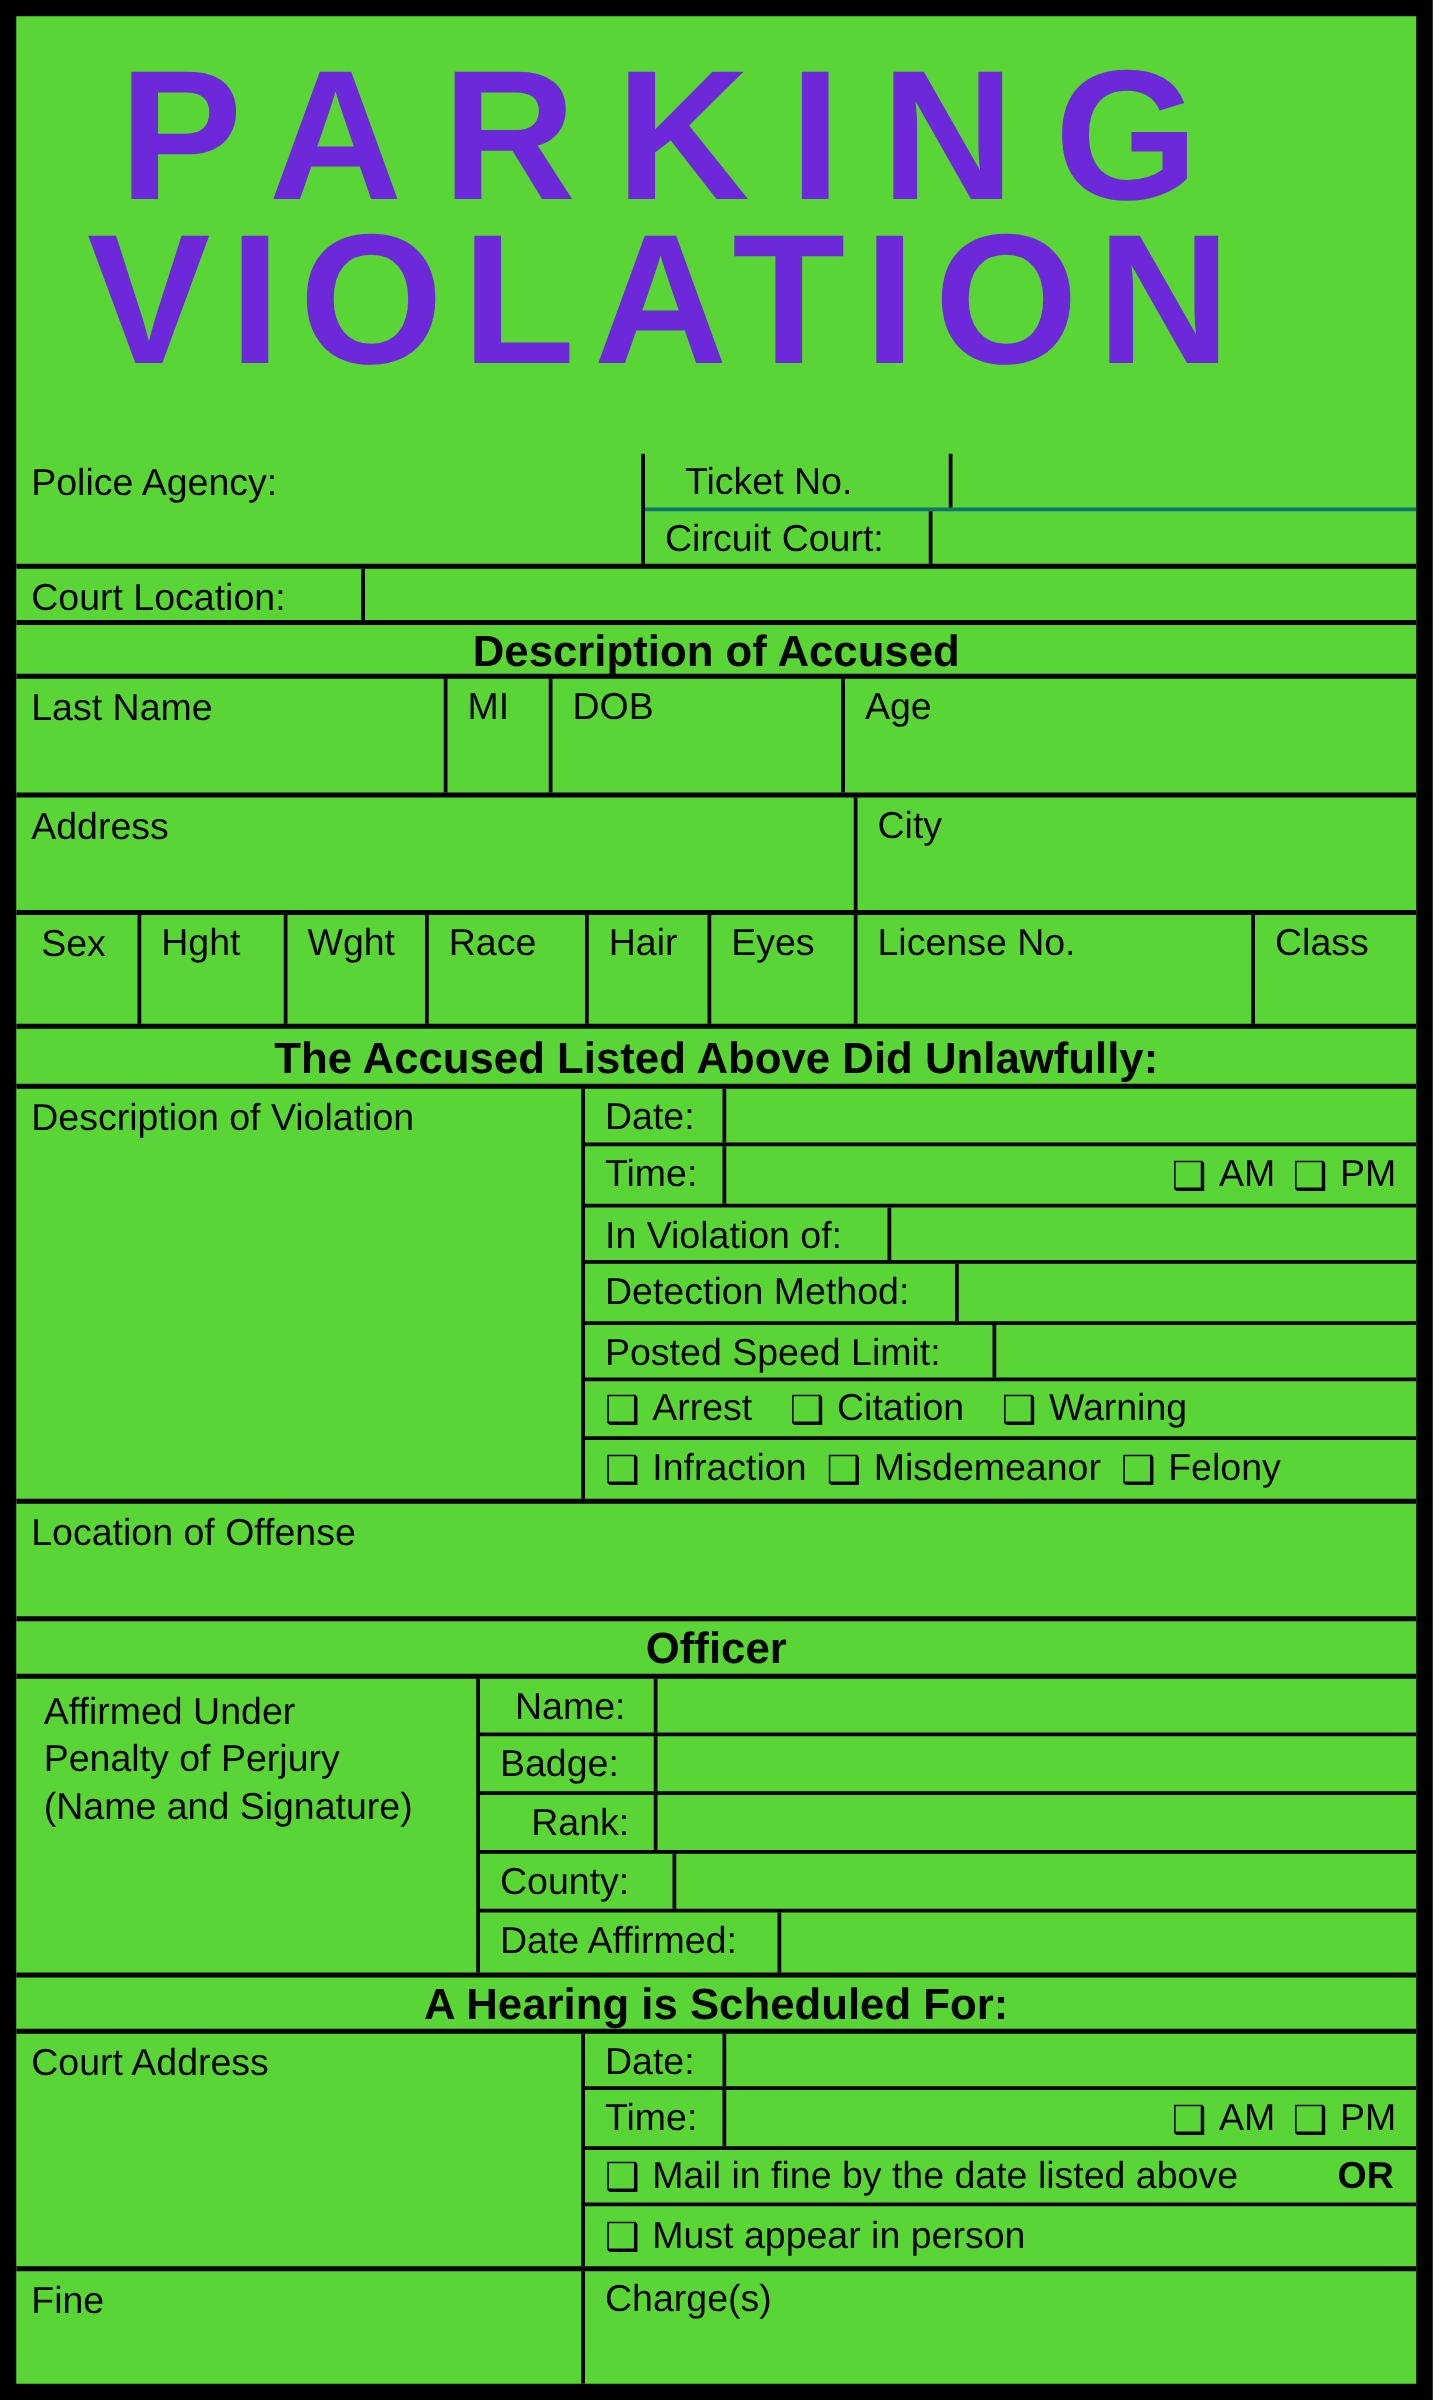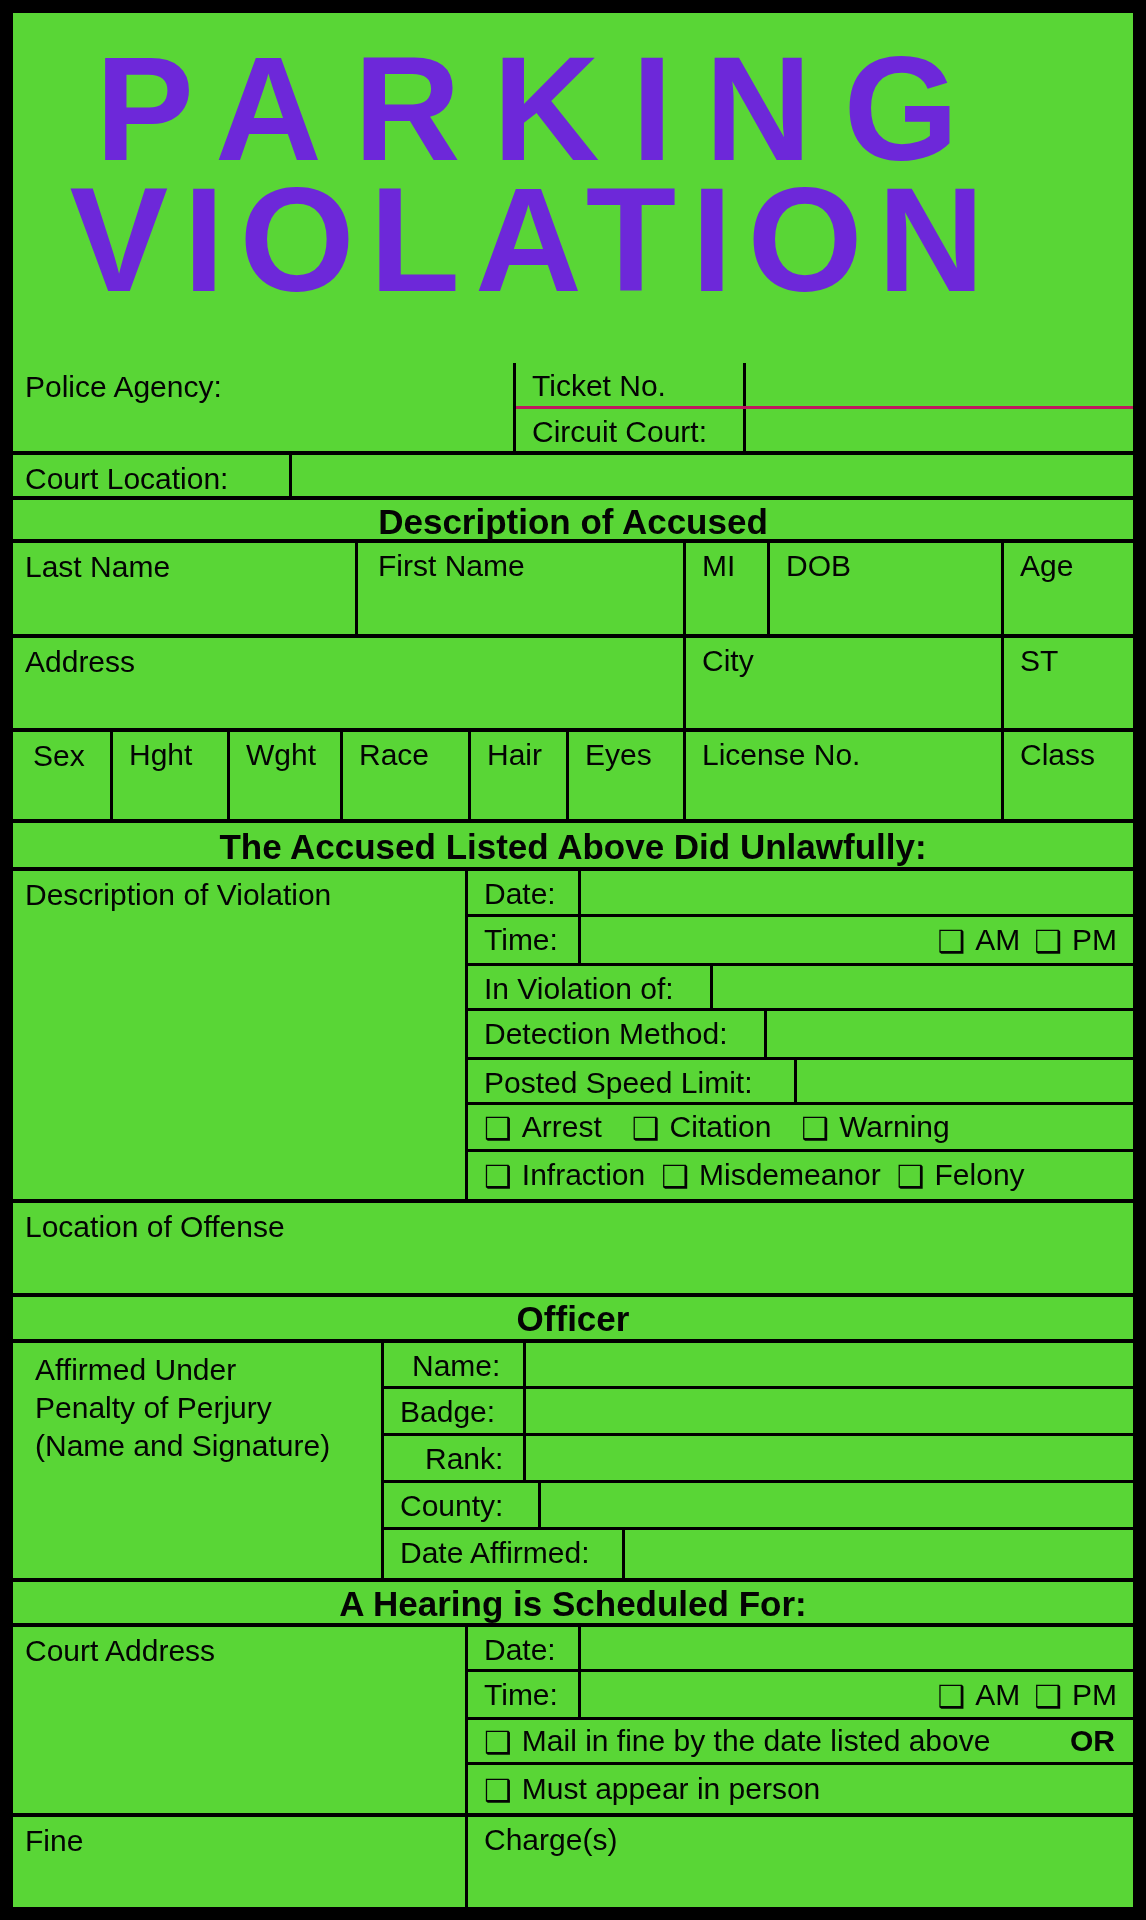--- a/index.html
+++ b/index.html
@@ -28,21 +28,21 @@
   .padlab2{padding:6px 0 0 16px;}
   .hdr{font-weight:bold;font-size:35px;text-align:center;line-height:1.1;padding-top:3px;}
   
   .title{position:absolute;top:30px;left:0;width:1028px;text-align:center;font-weight:bold;color:#6d28d9;}
   .title .t1{font-size:148px;line-height:131px;letter-spacing:32px;padding-left:32px;white-space:nowrap;}
   .title .t2{font-size:148px;line-height:131px;letter-spacing:15px;padding-left:15px;white-space:nowrap;}
   
   .a-left{width:500px;}
   .a-right{flex:1;border-left:3px solid #000;display:flex;flex-direction:column;}
   .a-row{flex:1;display:flex;}
-  .a-row.first{border-bottom:3px solid #be185d;}
+  .a-row.first{border-bottom:3px solid #0f766e;padding-left:16px;}
   .a-lab{width:230px;border-right:3px solid #000;}
   .a-val{flex:1;}
   
   .colstack{flex:1;display:flex;flex-direction:column;}
   .r{display:flex;box-sizing:border-box;}
   .r.ib{border-bottom:3px solid #000;}
   .rlab{box-sizing:border-box;border-right:3px solid #000;}
   .rval{flex:1;box-sizing:border-box;}
   
   .cb{display:inline-flex;align-items:baseline;gap:10px;}
@@ -90,43 +90,37 @@
         </div>
       <div class="cell" style="flex:1;"></div>
     </div>
 
     <div class="sec bb4 hdr" style="top:487px;height:43px;">Description of Accused</div>
 
     <div class="sec bb4 flexrow" style="top:530px;height:95px;">
       <div class="cell" style="width:342px;">
           <span class="lab padlab" style="display:block;">Last Name</span>
         </div>
-      <div class="cell vl" style="width:328px;">
-          <span class="lab padlab2" style="display:block;padding-left:20px;">First Name</span>
-        </div>
       <div class="cell vl" style="width:84px;">
           <span class="lab padlab2" style="display:block;">MI</span>
         </div>
       <div class="cell vl" style="width:234px;">
           <span class="lab padlab2" style="display:block;">DOB</span>
         </div>
       <div class="cell vl" style="flex:1;">
           <span class="lab padlab2" style="display:block;">Age</span>
         </div>
     </div>
 
     <div class="sec bb4 flexrow" style="top:625px;height:94px;">
       <div class="cell" style="width:670px;">
           <span class="lab padlab" style="display:block;">Address</span>
         </div>
       <div class="cell vl" style="width:318px;">
           <span class="lab padlab2" style="display:block;">City</span>
-        </div>
-      <div class="cell vl" style="flex:1;">
-          <span class="lab padlab2" style="display:block;">ST</span>
         </div>
     </div>
 
     <div class="sec bb4 flexrow" style="top:719px;height:91px;">
       <div class="cell" style="width:97px;">
           <span class="lab padlab" style="display:block;padding-left:20px;">Sex</span>
         </div>
       <div class="cell vl" style="width:117px;">
           <span class="lab padlab2" style="display:block;">Hght</span>
         </div>

